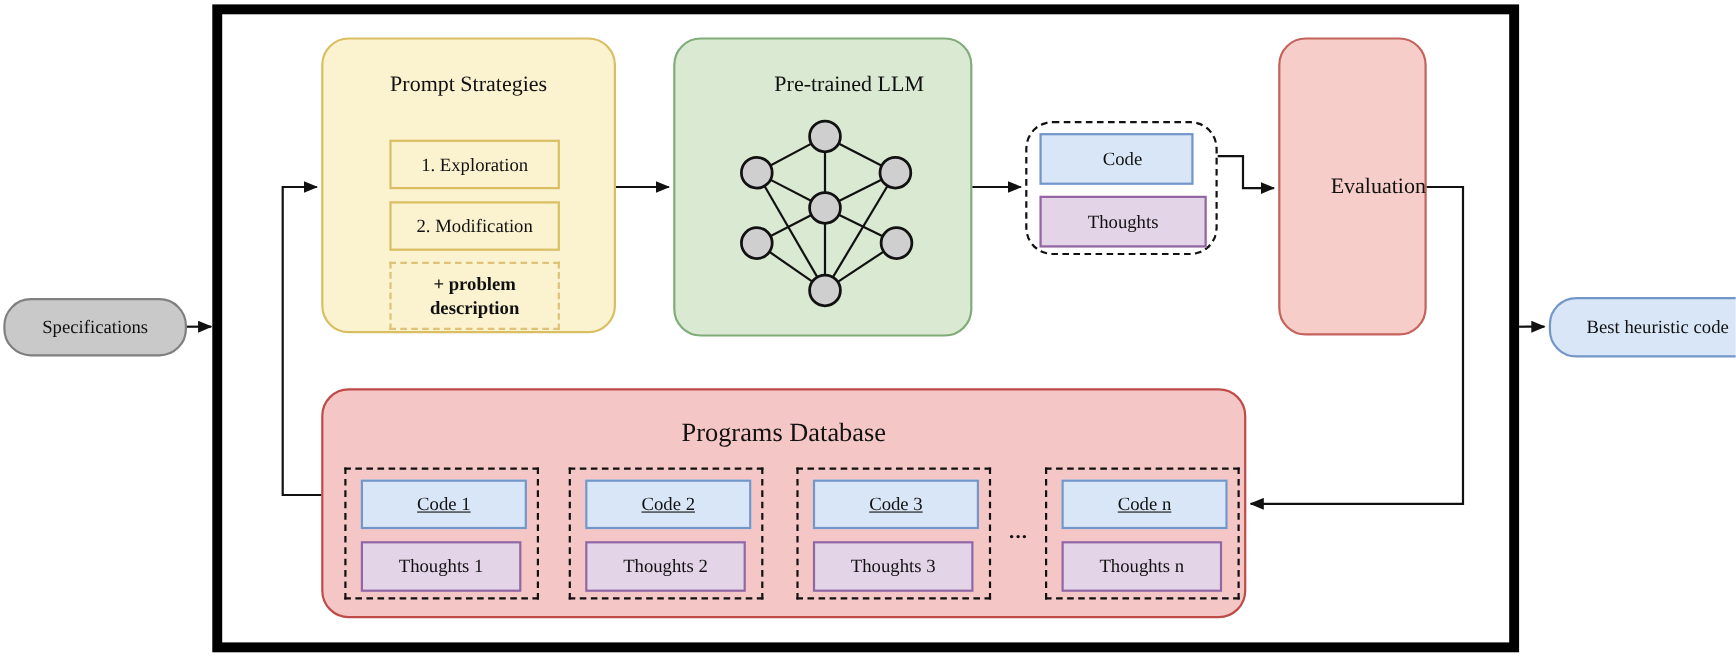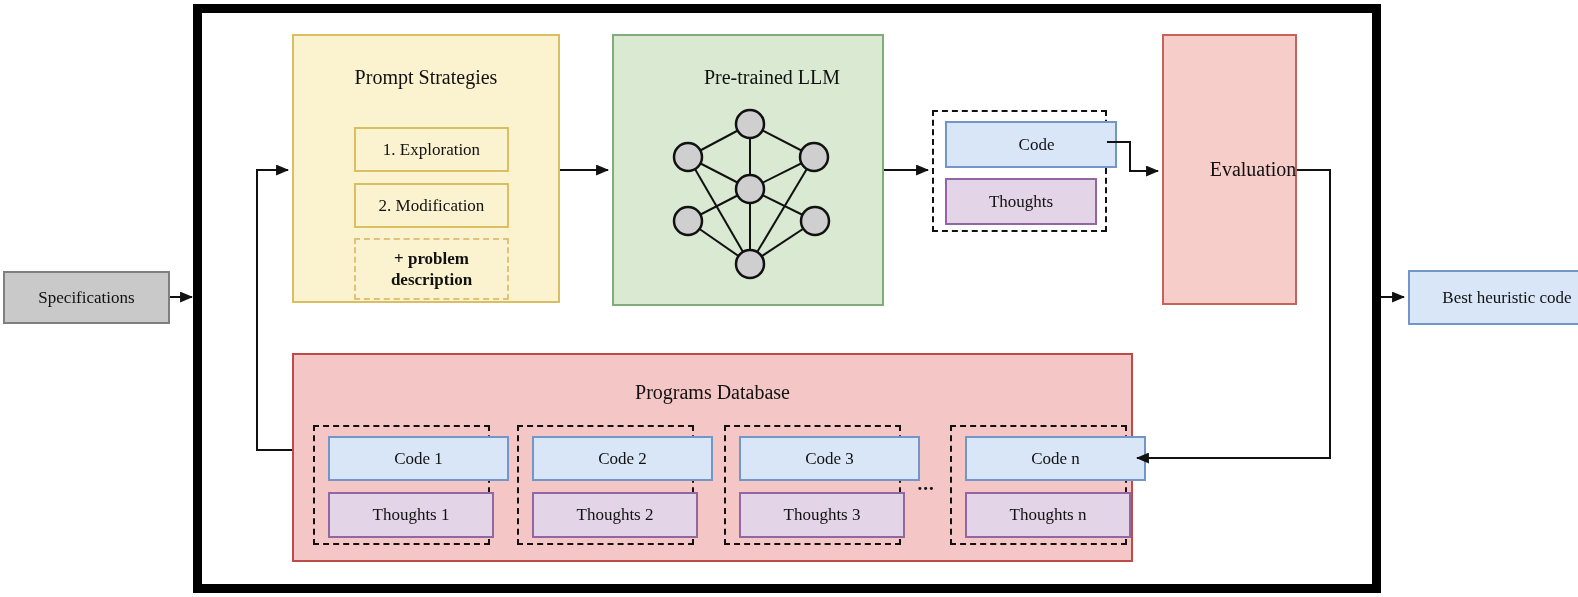--- a/index.html
+++ b/index.html
@@ -1,19 +1,19 @@
 <!DOCTYPE html>
 <html><head>
 <meta charset="utf-8">
 <style>
   * { margin:0; padding:0; box-sizing:border-box; }
   html,body { background:#ffffff; }
   body { font-family:"Liberation Serif", "DejaVu Serif", serif; color:#111; }
   .stage { position:relative; width:1578px; height:597px; background:#fff; overflow:hidden; }
-  .box { position:absolute; display:flex; align-items:center; justify-content:center; text-align:center; }
+  .box { position:absolute; display:flex; align-items:center; justify-content:center; text-align:center;border-radius:25px; }
 
   
   .frame { position:absolute; left:193px; top:4px; width:1188px; height:589px;
            border:9px solid #000; background:transparent; }
 
   
   .specs { left:3px; top:271px; width:167px; height:53px;
            background:#c9c9c9; border:2px solid #7f7f7f; font-size:17px; }
   .best  { left:1408px; top:270px; width:198px; height:55px;
            background:#d9e6f7; border:2px solid #7396c9; font-size:17px; }
@@ -39,36 +39,36 @@
   .llm-title { position:absolute; left:0; top:30px; width:100%;
                text-align:center; font-size:20px;padding-left:48px; }
 
   
   .outgroup { left:932px; top:110px; width:175px; height:122px;
               border:2px dashed #111; background:transparent; }
   .chip { position:absolute; display:flex; align-items:center; justify-content:center;
           font-size:17px; }
   .chip.code { background:#d9e6f7; border:2px solid #7396c9; }
   .chip.thoughts { background:#e4d4e8; border:2px solid #9266a2; }
-  .outgroup .chip.code { left:11px; top:9px; width:172px; height:47px;padding-left:11px; }
+  .outgroup .chip.code { left:11px; top:9px; width:140px; height:47px;padding-left:11px; }
   .outgroup .chip.thoughts { left:11px; top:66px; width:152px; height:47px;text-align:right; }
 
   
   .eval { left:1162px; top:34px; width:135px; height:271px;
           background:#f6cdc8; border:2px solid #c4625b; font-size:20px;padding-left:47px; }
 
   
   .pdb { left:292px; top:353px; width:841px; height:209px;
          background:#f4c7c6; border:2px solid #be4b48; }
   .pdb-title { position:absolute; left:0; top:26px; width:100%;
-               text-align:center; font-size:20px; }
+               text-align:center; font-size:24px; }
   .pgroup { position:absolute; top:70px; width:177px; height:120px;
             border:2px dashed #111; }
-  .pgroup .chip.code { left:13px; top:9px; width:181px; height:45px; }
-  .pgroup .chip.thoughts { left:13px; top:65px; width:166px; height:46px; }
+  .pgroup .chip.code { left:13px; top:9px; width:151px; height:45px;text-decoration:underline; }
+  .pgroup .chip.thoughts { left:13px; top:65px; width:146px; height:46px; }
   .pgroup.g1 { left:19px; }
   .pgroup.g2 { left:223px; }
   .pgroup.g3 { left:430px; }
   .pgroup.gn { left:656px; }
   .pdb-ellipsis { position:absolute; left:607px; top:118px; width:50px;
                   text-align:center; font-size:19px; font-weight:700; letter-spacing:1px; }
 
   .overlay { position:absolute; left:0; top:0; pointer-events:none; }
   .net { position:absolute; left:0; top:0; }
 </style>

